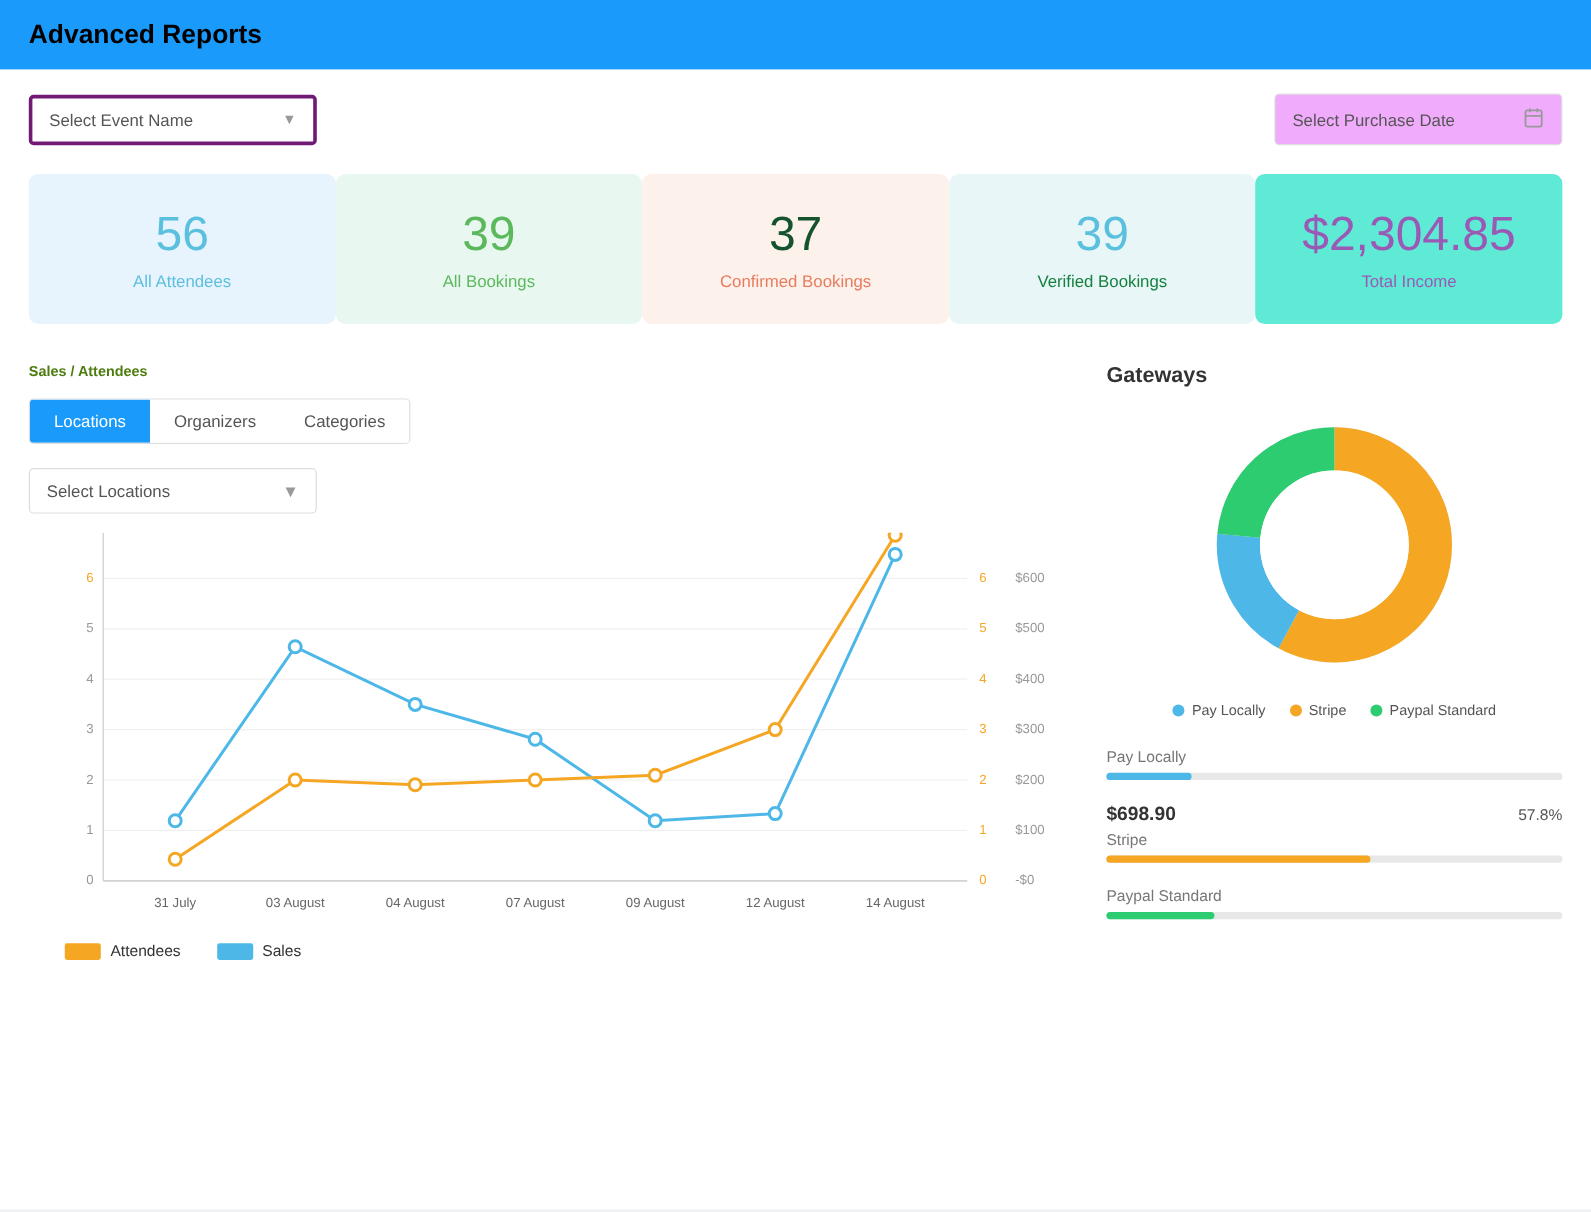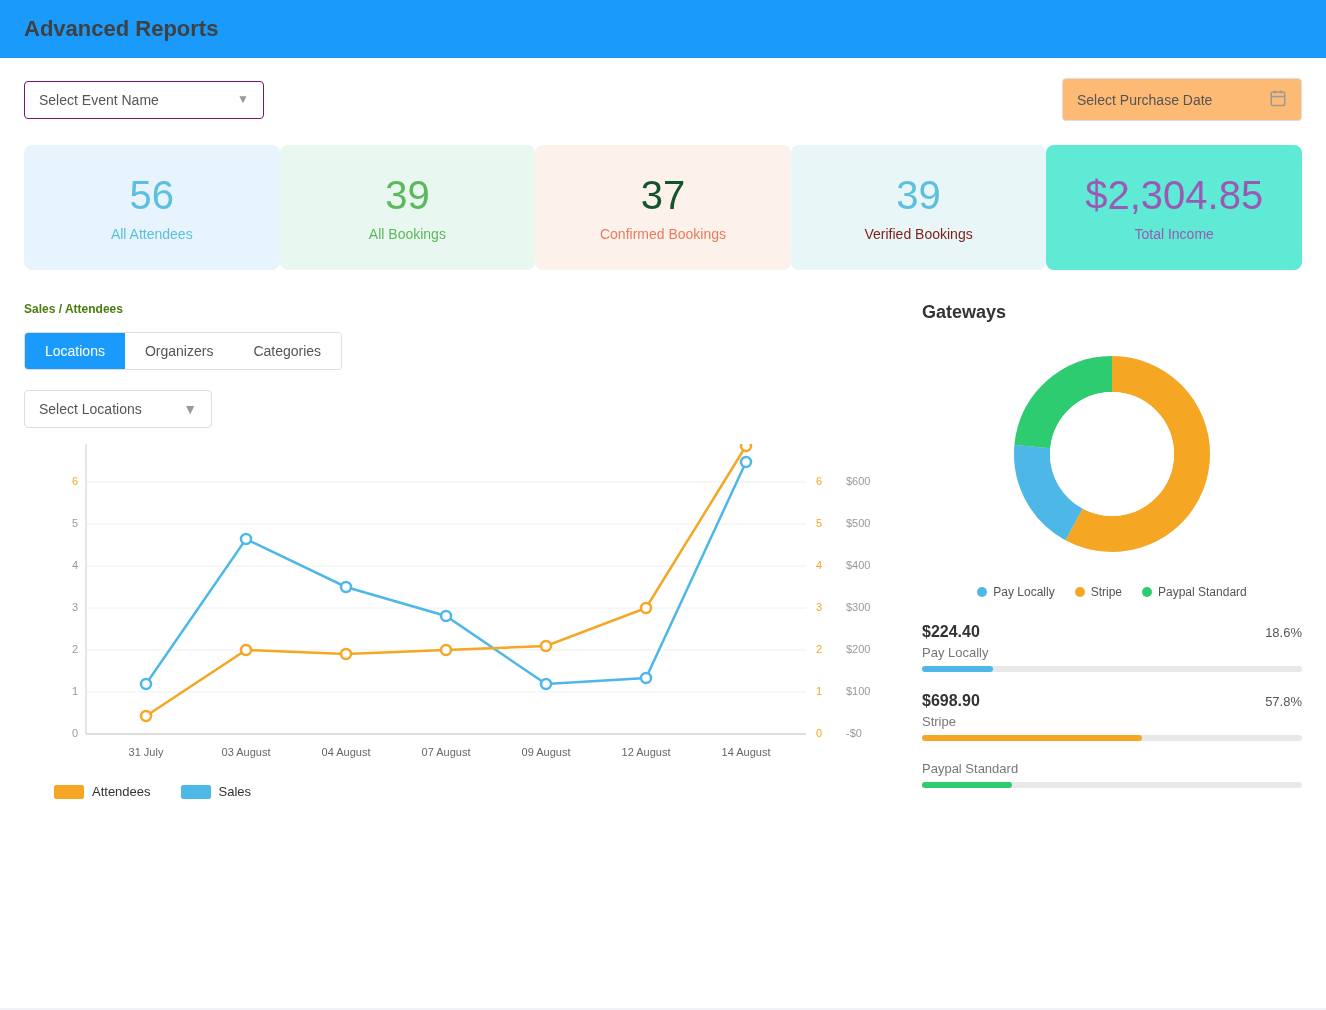--- a/index.html
+++ b/index.html
@@ -1,53 +1,53 @@
 <!DOCTYPE html>
 <html><head>
   <meta charset="utf-8">
   <style>
     * { box-sizing: border-box; margin: 0; padding: 0; }
     body { font-family: 'Segoe UI', Arial, sans-serif; background: #f0f2f5; color: #333; }
 
     .header {
       background: #1a9bfc;
       padding: 16px 24px;
-      color: #404040;
+      color: #000000;
     }
     .header-title { font-size: 22px; font-weight: 600; }
 
     .main-content { padding: 20px 24px; background: #fff; min-height: calc(100vh - 60px); }
 
     
     .filter-row {
       display: flex;
       justify-content: space-between;
       align-items: center;
       margin-bottom: 24px;
     }
     .filter-select {
       display: flex;
       align-items: flex-start;
-      border: 1px solid #701a75;
+      border: 3px solid #701a75;
       border-radius: 4px;
       padding: 10px 14px;
       background: white;
       min-width: 240px;
       cursor: pointer;
       color: #555;
       font-size: 14px;
     }
     .filter-select .chevron { margin-left: auto; color: #999; font-size: 12px; }
     .filter-select-date {
       display: flex;
       align-items: center;
       border: 1px solid #ddd;
       border-radius: 4px;
       padding: 10px 14px;
-      background: #fdba74;
+      background: #f0abfc;
       min-width: 240px;
       cursor: pointer;
       color: #555;
       font-size: 14px;
     }
     .filter-select-date .cal-icon { margin-left: auto; color: #999; }
 
     
     .stats-row {
       display: flex;
@@ -66,21 +66,21 @@
     .stat-card.purple { background: #5eead4; }
     .stat-number { font-size: 40px; font-weight: 400; margin-bottom: 8px; }
     .stat-label { font-size: 14px; }
     .stat-card.blue .stat-number { color: #5bc0de; }
     .stat-card.blue .stat-label { color: #5bc0de; }
     .stat-card.green .stat-number { color: #5cb85c; }
     .stat-card.green .stat-label { color: #5cb85c; }
     .stat-card.orange .stat-number { color: #14532d; }
     .stat-card.orange .stat-label { color: #e87c5d; }
     .stat-card.teal .stat-number { color: #5bc0de; }
-    .stat-card.teal .stat-label { color: #7f1d1d; }
+    .stat-card.teal .stat-label { color: #15803d; }
     .stat-card.purple .stat-number { color: #9b59b6; }
     .stat-card.purple .stat-label { color: #9b59b6; }
 
     
     .bottom-section {
       display: flex;
       gap: 24px;
     }
     .left-panel { flex: 1; }
     .right-panel { width: 380px; }
@@ -100,21 +100,21 @@
     .tab.active { background: #1a9bfc; color: white; }
 
     
     .locations-select {
       display: flex;
       align-items: center;
       border: 1px solid #ddd;
       border-radius: 4px;
       padding: 10px 14px;
       background: white;
-      width: 188px;
+      width: 240px;
       cursor: pointer;
       color: #555;
       font-size: 14px;
       margin-bottom: 16px;
     }
     .locations-select .chevron { margin-left: auto; color: #999; }
 
     .chart-legend {
       display: flex;
       justify-content: flex-start;
@@ -336,24 +336,20 @@
     <span>Stripe</span>
   </div>
           <div class="gateway-legend-item">
     <div class="gateway-dot green"></div>
     <span>Paypal Standard</span>
   </div>
         </div>
 
       <div id="gateway-stats">
           <div class="gateway-stat">
-    <div class="gateway-stat-header">
-      <span class="gateway-amount">$224.40</span>
-      <span class="gateway-pct">18.6%</span>
-    </div>
     <div class="gateway-name">Pay Locally</div>
     <div class="progress-bar-bg">
       <div class="progress-bar-fill blue" style="width:18.6%"></div>
     </div>
   </div>
           <div class="gateway-stat">
     <div class="gateway-stat-header">
       <span class="gateway-amount">$698.90</span>
       <span class="gateway-pct">57.8%</span>
     </div>

